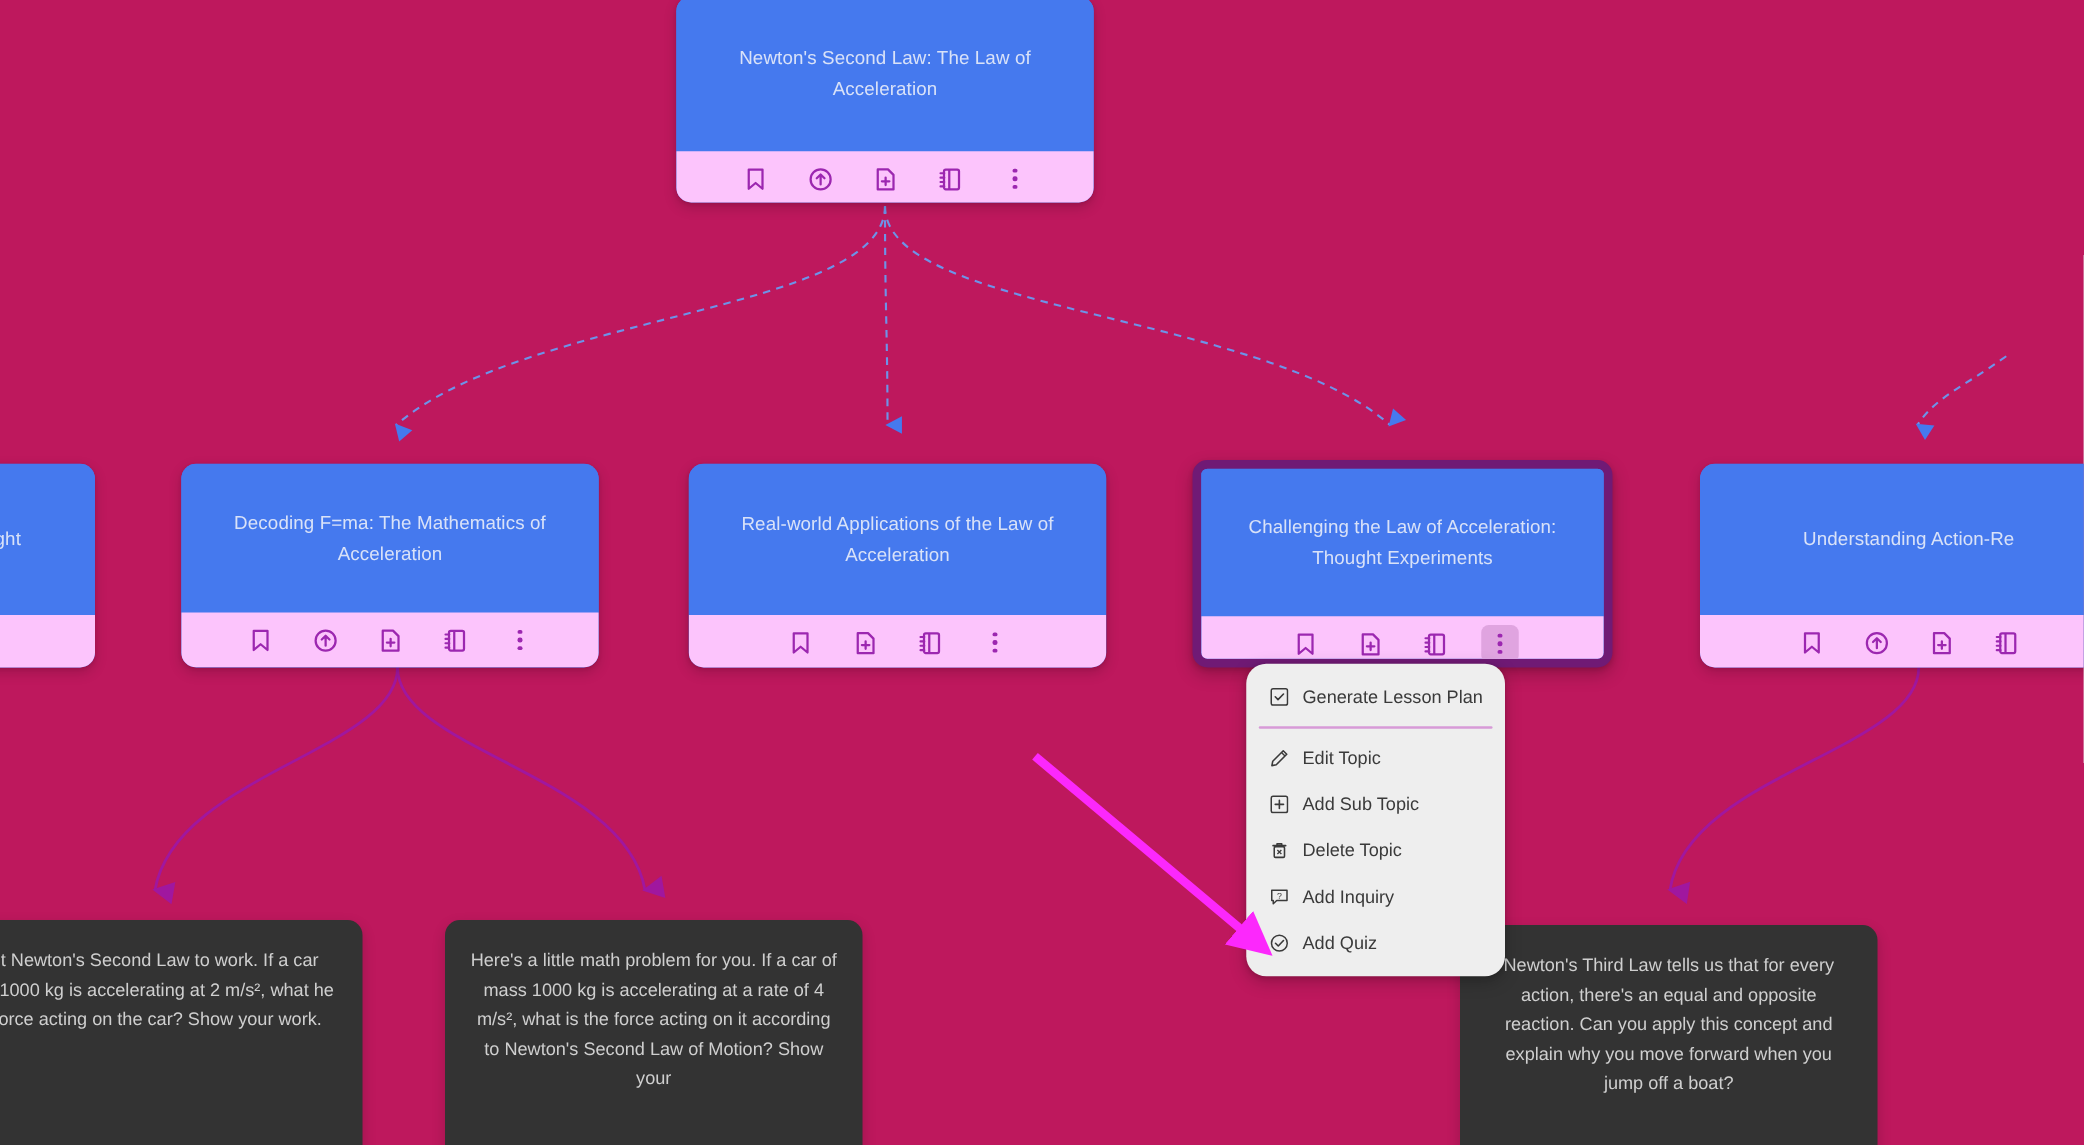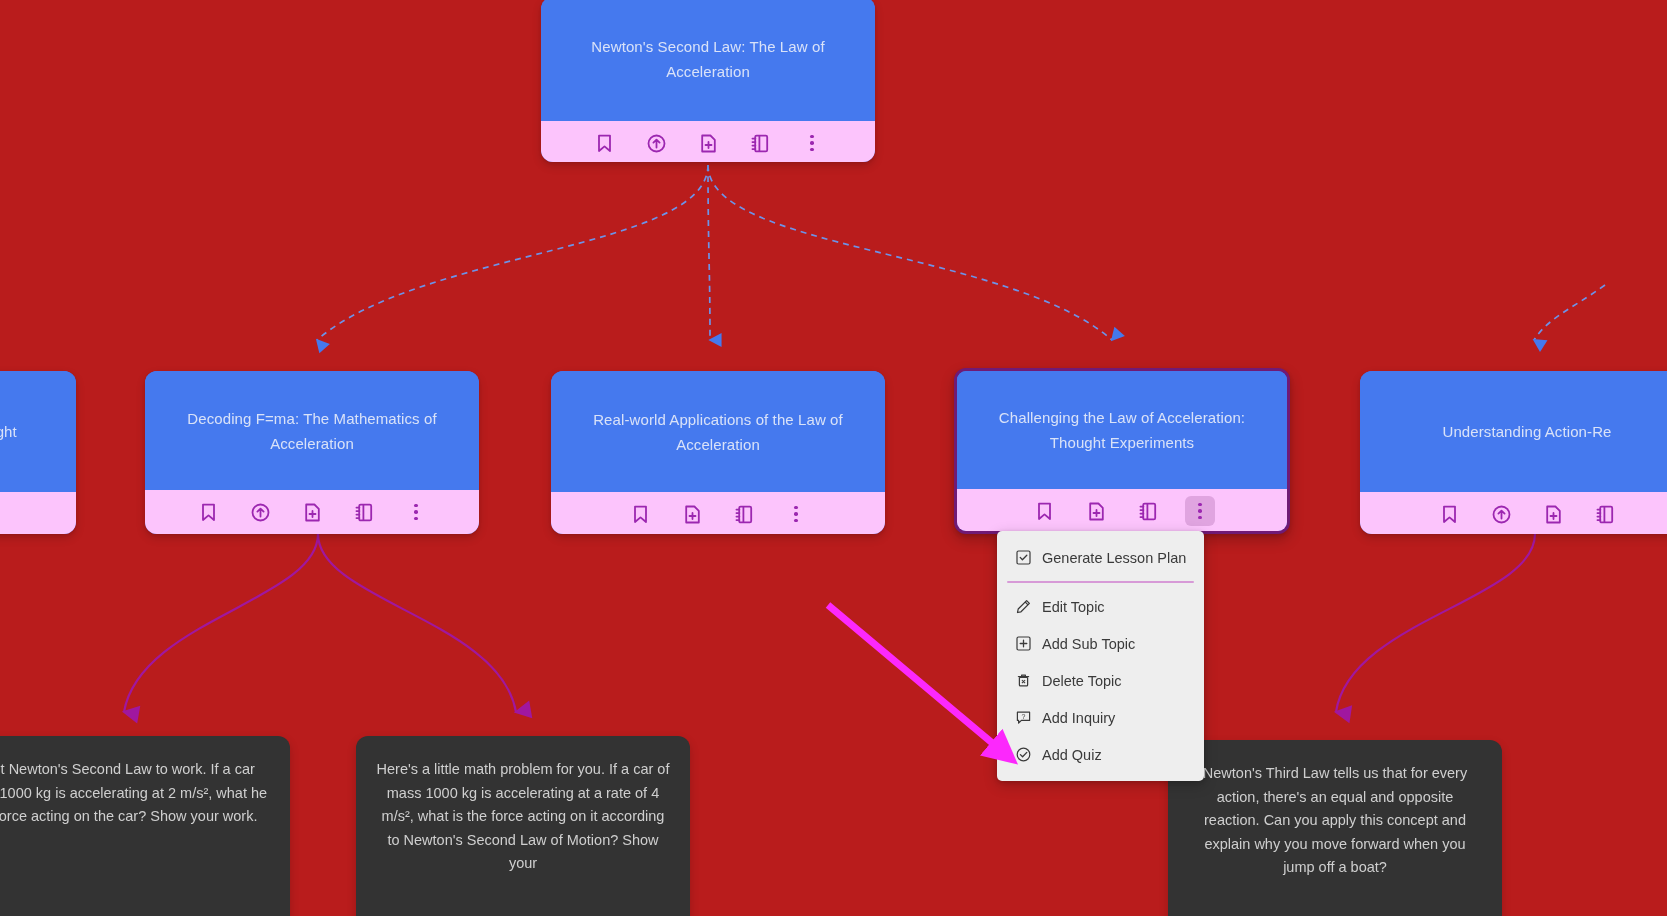--- a/index.html
+++ b/index.html
@@ -5,39 +5,39 @@
   * { box-sizing: border-box; margin: 0; padding: 0; }
   html, body {
     width: 1667px; height: 916px;
     overflow: hidden;
     background: #ececec;
     font-family: "Liberation Sans", sans-serif;
   }
   #canvas {
     position: relative;
     width: 1667px; height: 916px;
-    background: #b91c1c;
+    background: #be185d;
     overflow: hidden;
   }
   svg.edges {
     position: absolute; left: 0; top: 0;
     width: 1667px; height: 916px;
     pointer-events: none;
   }
 
   
   .node {
     position: absolute;
     border-radius: 12px;
     overflow: hidden;
     background: #4579ee;
     box-shadow: 0 4px 10px rgba(0,0,0,0.16), 0 1px 3px rgba(0,0,0,0.10);
   }
   .node.selected {
-    border: 3px solid #701a75;
+    border: 7px solid #701a75;
     box-shadow: 0 6px 14px rgba(0,0,0,0.22), 0 2px 4px rgba(0,0,0,0.12);
   }
   .node-body {
     background: #4579ee;
     display: flex;
     align-items: center;
     justify-content: center;
     text-align: center;
     padding: 10px 26px;
   }
@@ -80,21 +80,21 @@
     box-shadow: 0 4px 10px rgba(0,0,0,0.18);
     overflow: hidden;
   }
 
   
   .ctx-menu {
     position: absolute;
     left: 997px; top: 531px;
     width: 207px;
     background: #eeeeee;
-    border-radius: 5px;
+    border-radius: 16px;
     box-shadow: 0 4px 14px rgba(0,0,0,0.22), 0 1px 4px rgba(0,0,0,0.14);
     padding: 8px 0 8px 0;
     overflow: hidden;
   }
   .ctx-item {
     display: flex;
     align-items: center;
     gap: 11px;
     height: 37px;
     padding: 0 12px 0 18px;

